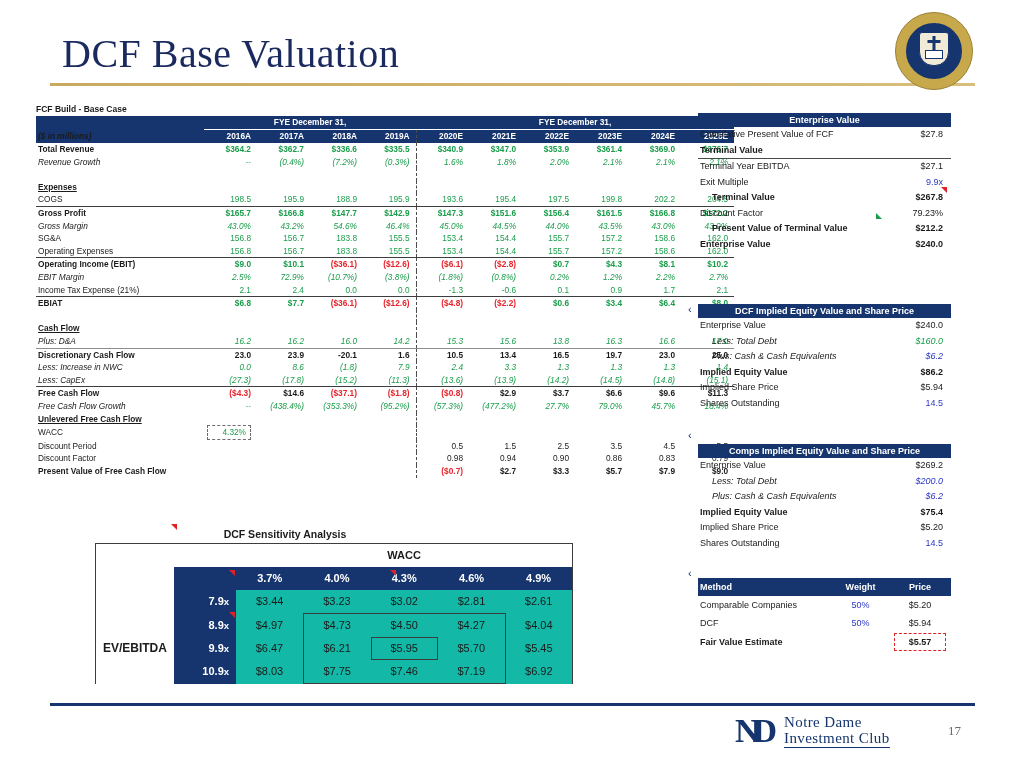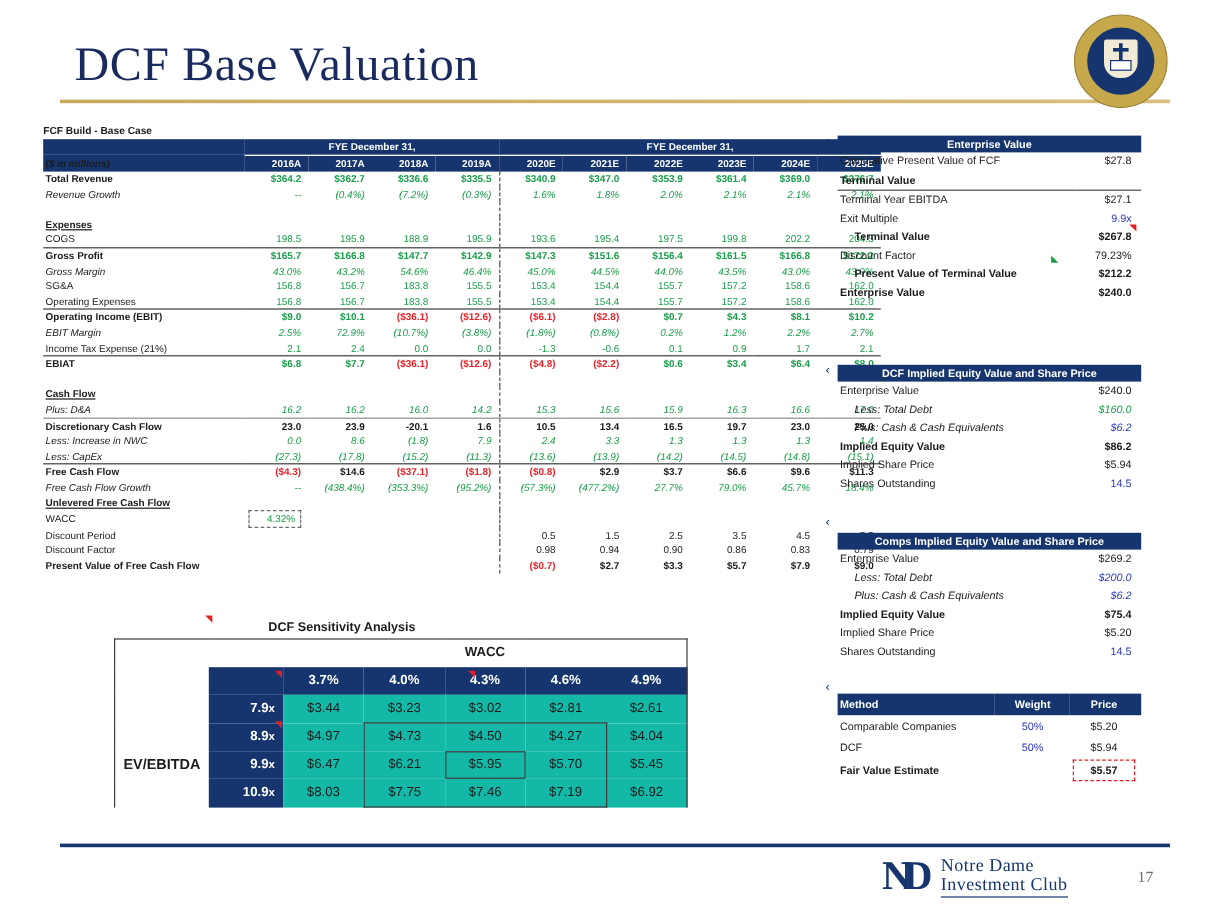--- a/index.html
+++ b/index.html
@@ -99,21 +99,21 @@
   #method-panel td { height: 16px; line-height: 16px; white-space: nowrap; color: #1b1b1b; padding-left: 2px; }
   #method-panel thead td { background: #16356e; color: #fff; font-weight: bold; }
   #method-panel td.w { text-align: center; width: 62px; }
   #method-panel td.p { text-align: center; width: 60px; padding-right: 4px; }
   .fv-box {
     display: inline-block; border: 1.3px dashed #e02027; padding: 0px 14px;
     font-weight: bold; color: #1b1b1b;
   }
 
   
-  #sens-wrap { position: absolute; left: 95px; top: 517px; width: 380px; }
+  #sens-wrap { position: absolute; left: 95px; top: 528px; width: 380px; }
   #sens-title { text-align: center; font-size: 10.5px; font-weight: bold; color:#1b1b1b; margin-bottom: 3px; }
   #sens-table { border-collapse: collapse; width: 478px; table-layout: fixed; font-size: 11px; }
   #sens-table td { height: 21px; line-height: 21px; text-align: center; white-space: nowrap; }
   #sens-table col.rowlbl { width: 78px; }
   #sens-table col.mult { width: 62px; }
   #sens-table col.val { width: 67px; }
   .wacc-title { font-weight: bold; font-size: 11px; color: #1b1b1b; }
   .sens-head { background: #16356e; color: #fff; font-weight: bold; }
   .sens-side { background: #16356e; color: #fff; font-weight: bold; text-align: right !important; padding-right: 7px; }
   .sens-corner { background: #16356e; }
@@ -396,21 +396,21 @@
             <td class="num"><span class="black b"></span></td>
           </tr>
           <tr class="ind1">
             <td class="lbl"><span class="i">Plus: D&amp;A</span></td>
             <td class="num"><span class="green i">16.2</span></td>
             <td class="num"><span class="green i">16.2</span></td>
             <td class="num"><span class="green i">16.0</span></td>
             <td class="num sep-col"><span class="green i">14.2</span></td>
             <td class="num"><span class="green i">15.3</span></td>
             <td class="num"><span class="green i">15.6</span></td>
-            <td class="num"><span class="green i">15.9</span></td>
+            <td class="num"><span class="green i">13.8</span></td>
             <td class="num"><span class="green i">16.3</span></td>
             <td class="num"><span class="green i">16.6</span></td>
             <td class="num"><span class="green i">17.0</span></td>
           </tr>
           <tr class="top-line-gray">
             <td class="lbl"><span class="b">Discretionary Cash Flow</span></td>
             <td class="num"><span class="black b">23.0</span></td>
             <td class="num"><span class="black b">23.9</span></td>
             <td class="num"><span class="black b">-20.1</span></td>
             <td class="num sep-col"><span class="black b">1.6</span></td>

